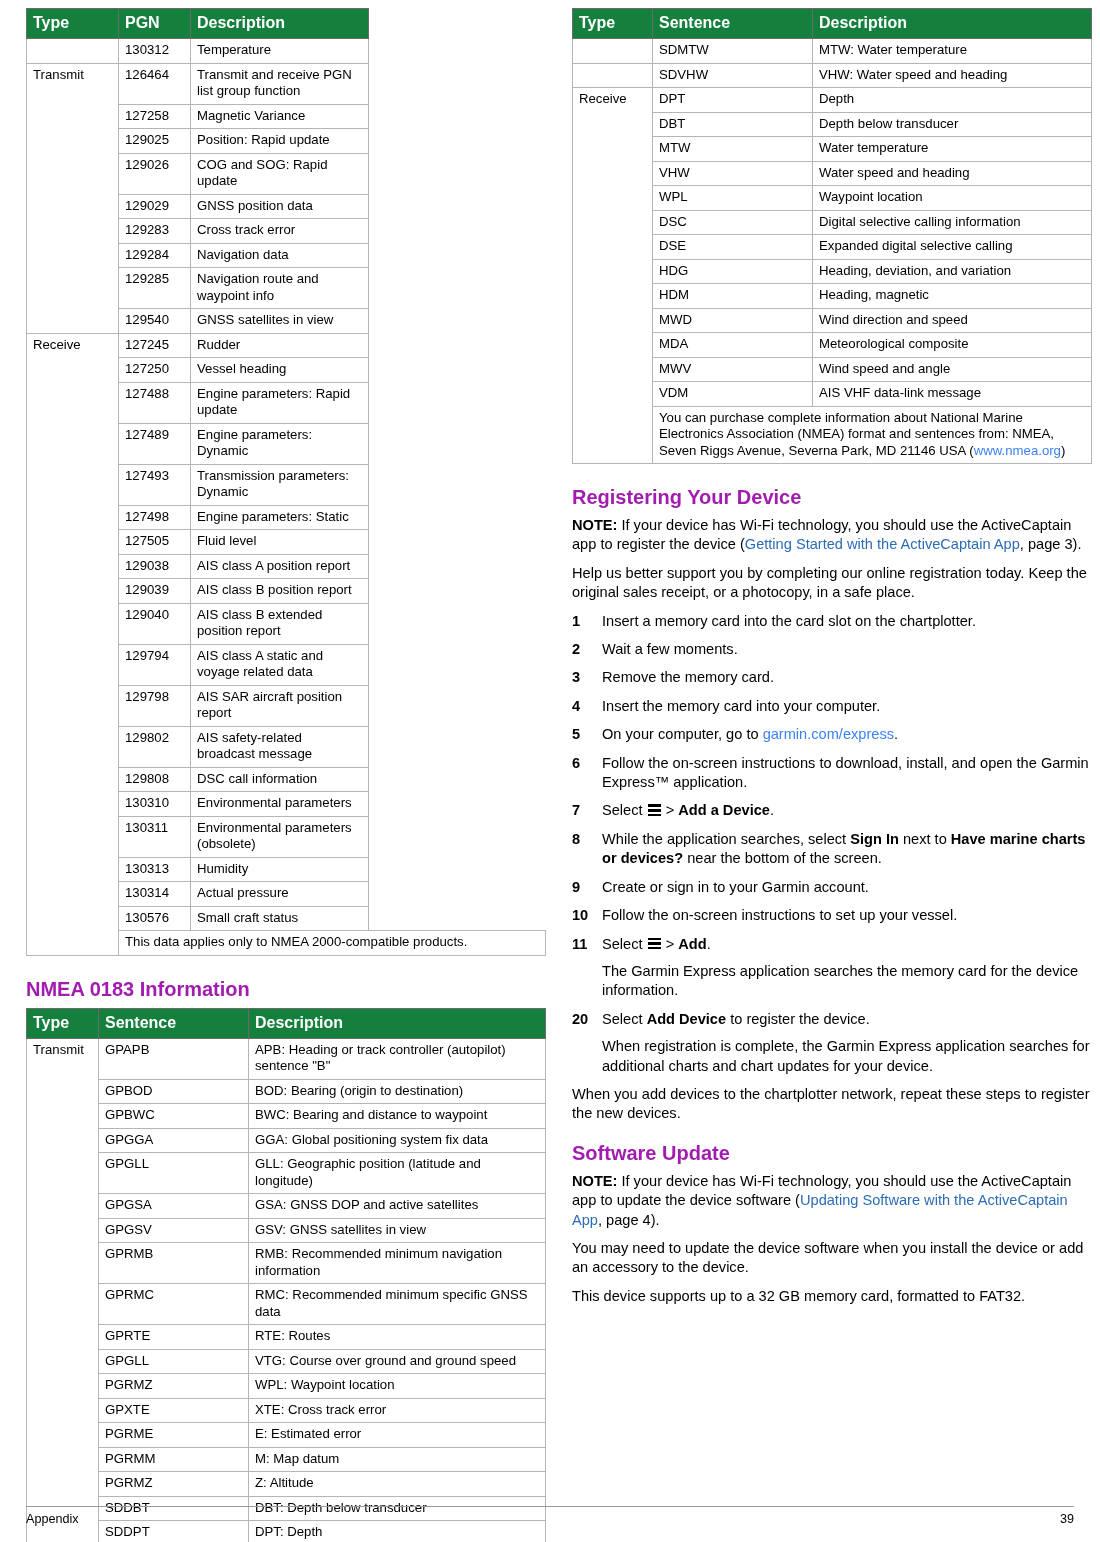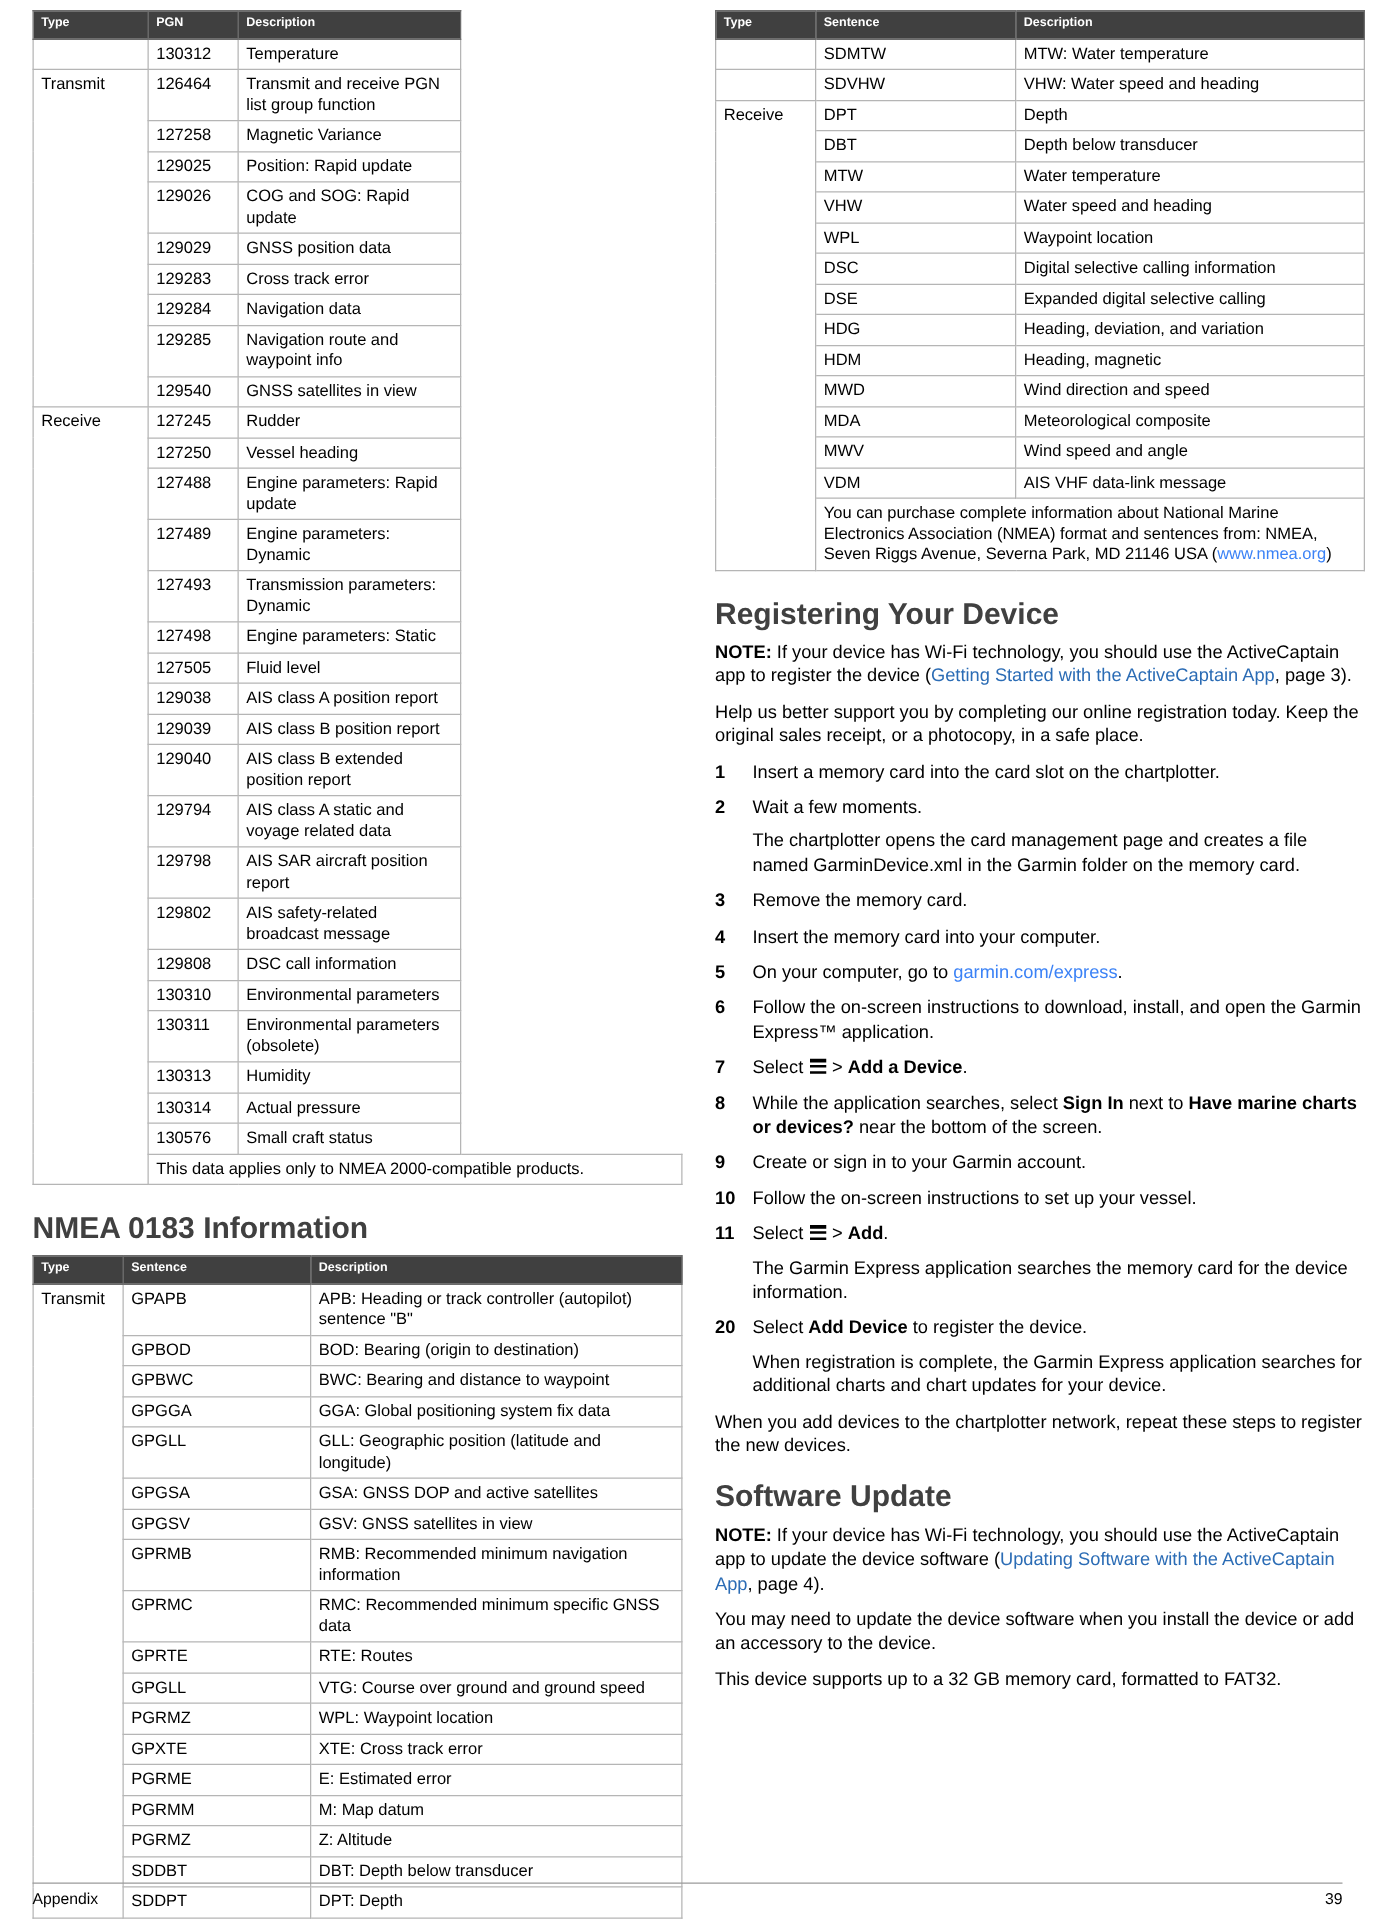--- a/index.html
+++ b/index.html
@@ -33,27 +33,27 @@
 
   
   table.t {
     border-collapse: collapse;
     width: 520px;
     table-layout: fixed;
     font-size: 13.2px;
     line-height: 1.25;
   }
   table.t th {
-    background: #404040;
+    background: #15803d;
     color: #ffffff;
     font-weight: bold;
     text-align: left;
     padding: 4px 6px 5px 6px;
     border: 1px solid #6b6b6b;
-    font-size: 10px;
+    font-size: 16px;
   }
   table.t td {
     border: 1px solid #b5b5b5;
     padding: 3px 6px 4px 6px;
     vertical-align: top;
   }
   td.typecell {
     vertical-align: top;
   }
   .note-row td {
@@ -69,22 +69,22 @@
   .n83-table col.c1 { width: 72px; }
   .n83-table col.c2 { width: 150px; }
   .n83-table col.c3 { width: auto; }
 
   
   .right-table col.c1 { width: 80px; }
   .right-table col.c2 { width: 160px; }
   .right-table col.c3 { width: auto; }
 
   h2.sec {
-    color: #404040;
-    font-size: 24px;
+    color: #a21caf;
+    font-size: 20px;
     font-weight: bold;
     margin: 22px 0 8px 0;
     line-height: 1.1;
   }
   h2.sec.tight { margin-top: 18px; }
 
   p.body {
     font-size: 14.6px;
     line-height: 1.33;
     margin: 0 0 9px 0;
@@ -487,21 +487,20 @@
       <p class="body">Help us better support you by completing our online registration today. Keep the original sales receipt, or a photocopy, in a safe place.</p>
 
       <ol class="steps">
         <li>
           <span class="num">1</span>
           <span>Insert a memory card into the card slot on the chartplotter.</span>
         </li>
         <li>
           <span class="num">2</span>
           <span>Wait a few moments.</span>
-          <div class="substep">The chartplotter opens the card management page and creates a file named GarminDevice.xml in the Garmin folder on the memory card.</div>
         </li>
         <li>
           <span class="num">3</span>
           <span>Remove the memory card.</span>
         </li>
         <li>
           <span class="num">4</span>
           <span>Insert the memory card into your computer.</span>
         </li>
         <li>

